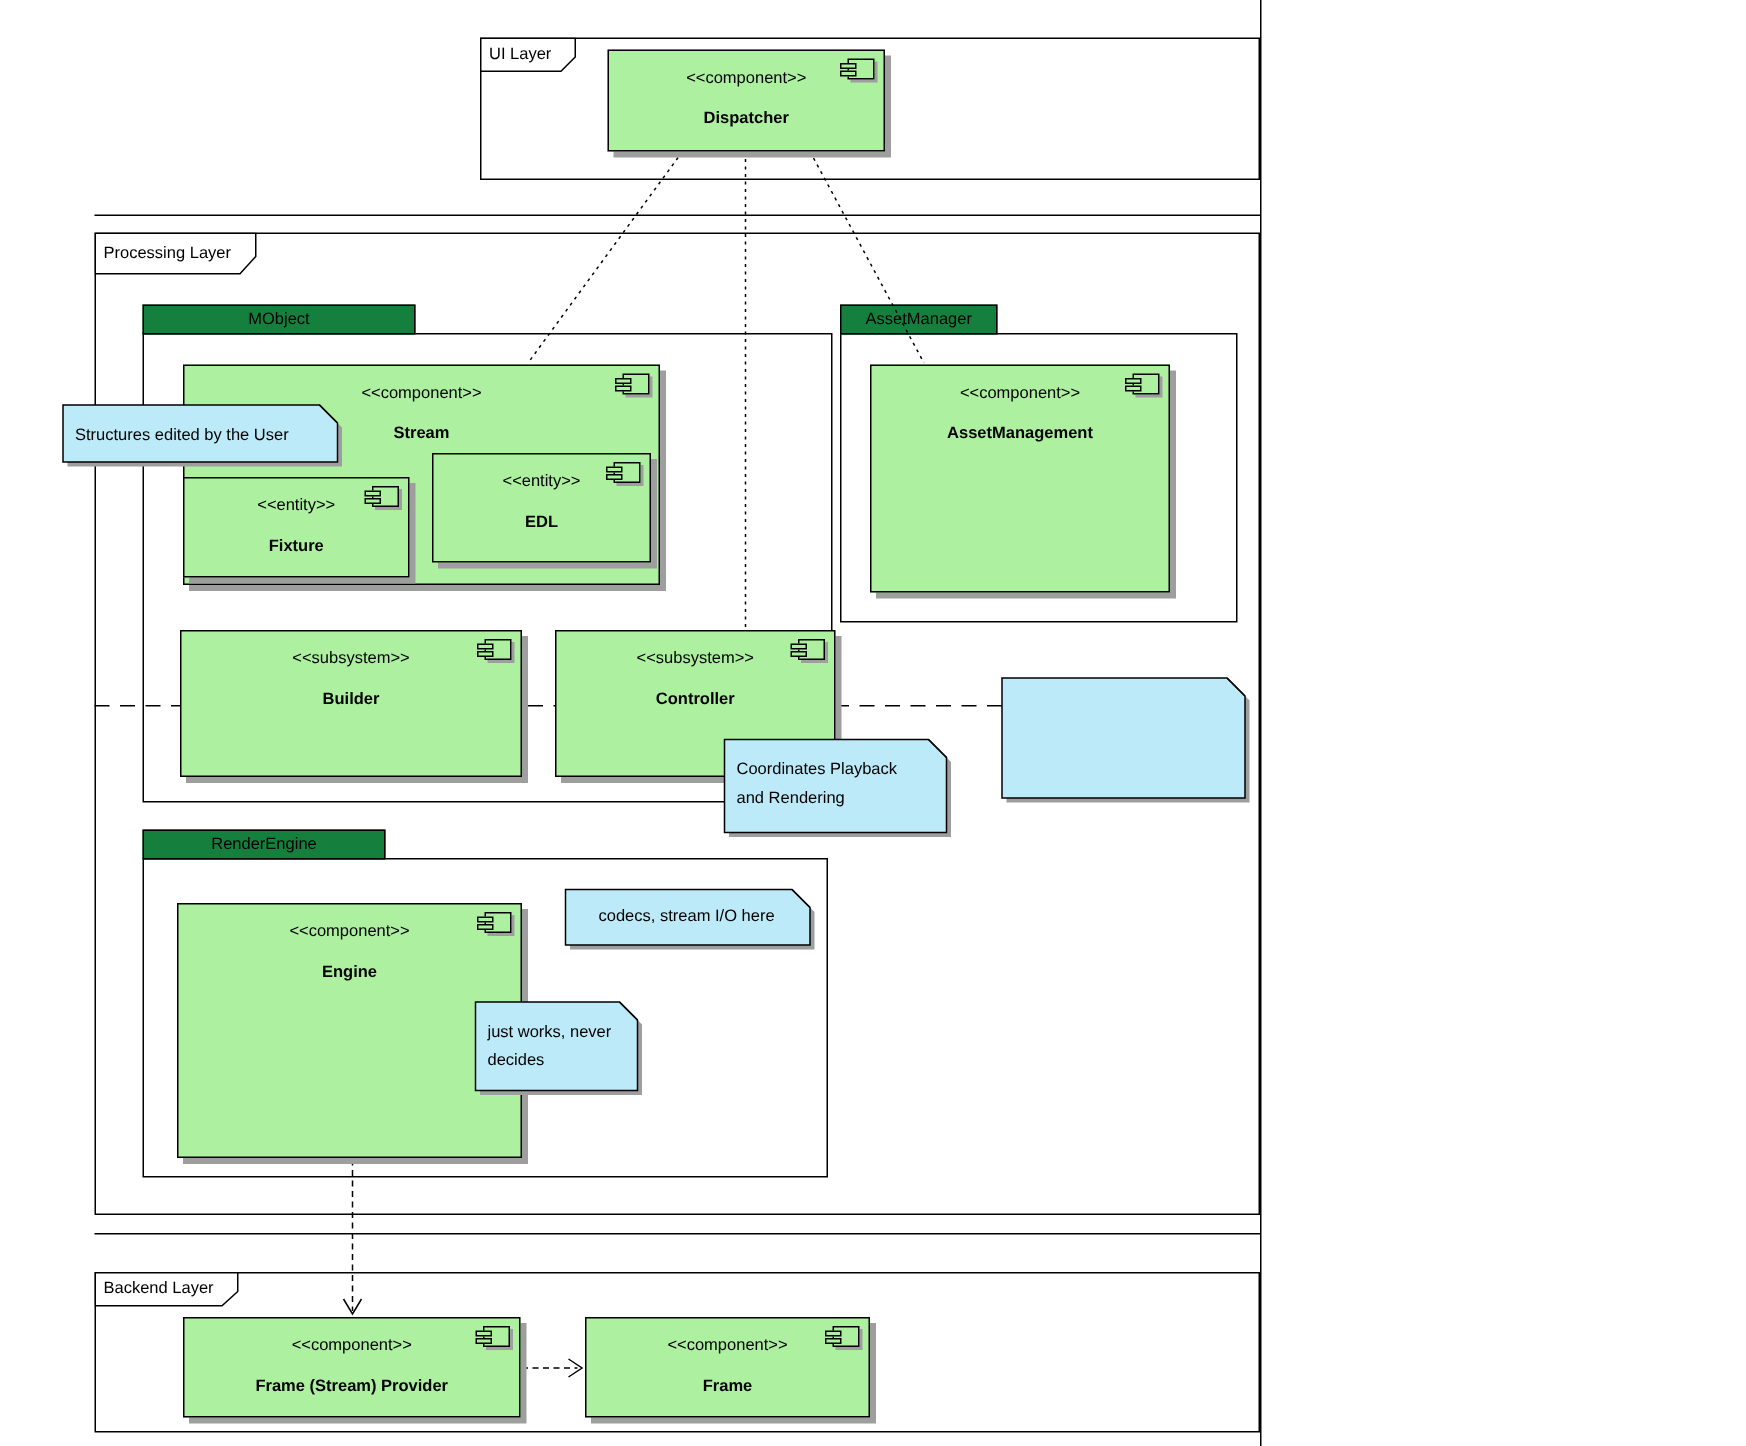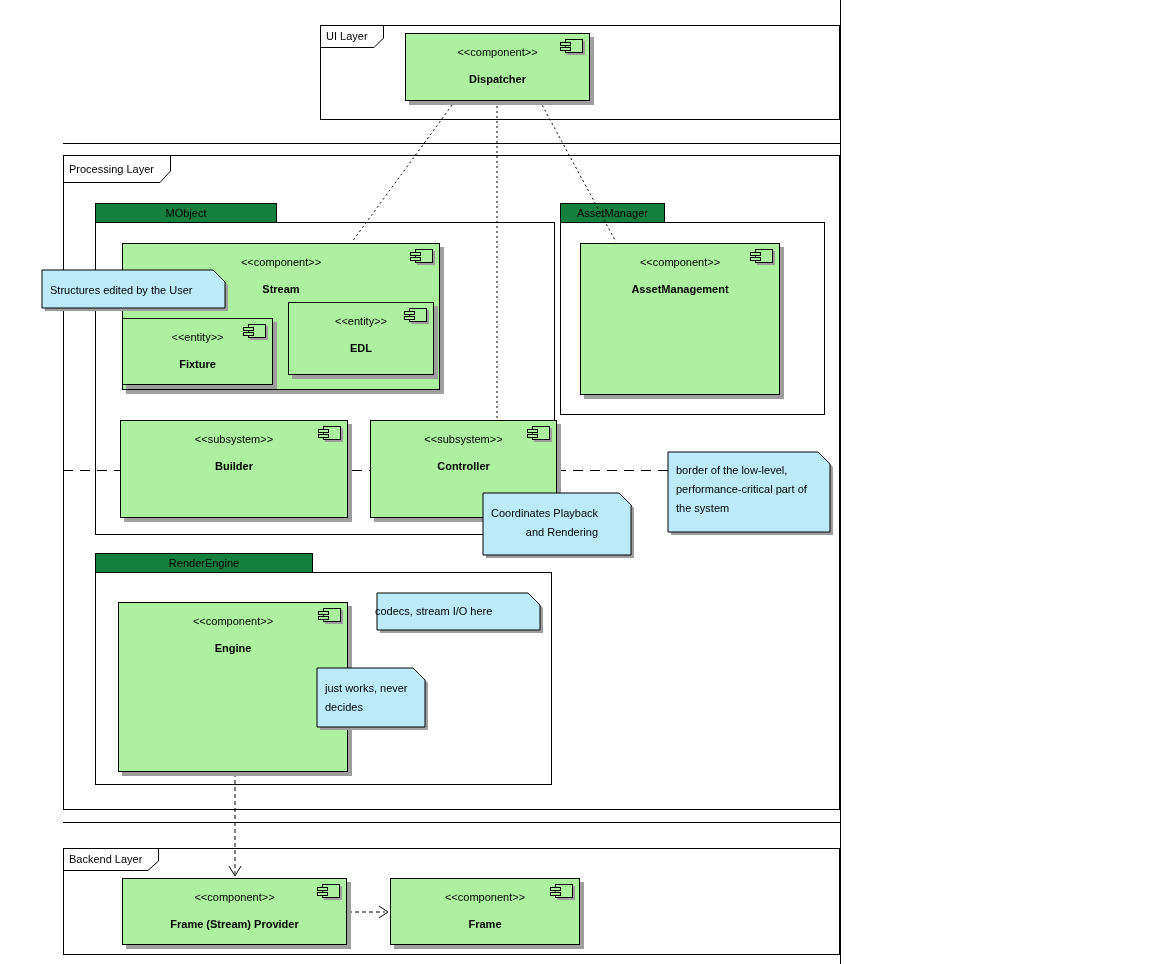--- a/index.html
+++ b/index.html
@@ -70,21 +70,21 @@
 
   <div class="pkg" style="left:95px; top:222px; width:460px; height:313px;">
     <div class="ptab" style="width:182px;">MObject</div>
   </div>
 
   <div class="pkg" style="left:560px; top:222px; width:265px; height:193px;">
     <div class="ptab" style="width:105px;">AssetManager</div>
   </div>
 
   <div class="pkg" style="left:95px; top:572px; width:457px; height:213px;">
-    <div class="ptab" style="width:218px;">RenderEngine</div>
+    <div class="ptab" style="width:162px;">RenderEngine</div>
   </div>
 
   <svg id="connectors" width="1164" height="964">
     <g stroke="#000" fill="none" stroke-width="1">
 
       <line x1="63" y1="143.5" x2="840" y2="143.5"></line>
       <line x1="63" y1="822.5" x2="840" y2="822.5"></line>
       <line x1="840.5" y1="0" x2="840.5" y2="964"></line>
 
       <line x1="455" y1="101" x2="352" y2="242" stroke-dasharray="2 3"></line>
@@ -210,32 +210,27 @@
       <line class="nfold" x1="528" y1="593" x2="540" y2="605"></line>
       <polygon class="nbody" points="317,668 413,668 425,680 425,727 317,727"></polygon>
       <line class="nfold" x1="413" y1="668" x2="425" y2="680"></line>
     </g>
   </svg>
 
   <div class="ntext" style="left:50px; top:281px;">
     <div>Structures edited by the User</div>
   </div>
 
-  <div class="ntext" style="left:676px; top:461px;">
-    <div>border of the low-level,</div>
-    <div>performance-critical part of</div>
-    <div>the system</div>
-  </div>
-
-  <div class="ntext" style="left:491px; top:504px;text-align:right;">
+
+  <div class="ntext" style="left:491px; top:504px;">
     <div>Coordinates Playback</div>
     <div>and Rendering</div>
   </div>
 
-  <div class="ntext" style="left:375px; top:602px;">
+  <div class="ntext" style="left:399px; top:602px;">
     <div>codecs, stream I/O here</div>
   </div>
 
   <div class="ntext" style="left:325px; top:679px;">
     <div>just works, never</div>
     <div>decides</div>
   </div>
 
 </div>
 

